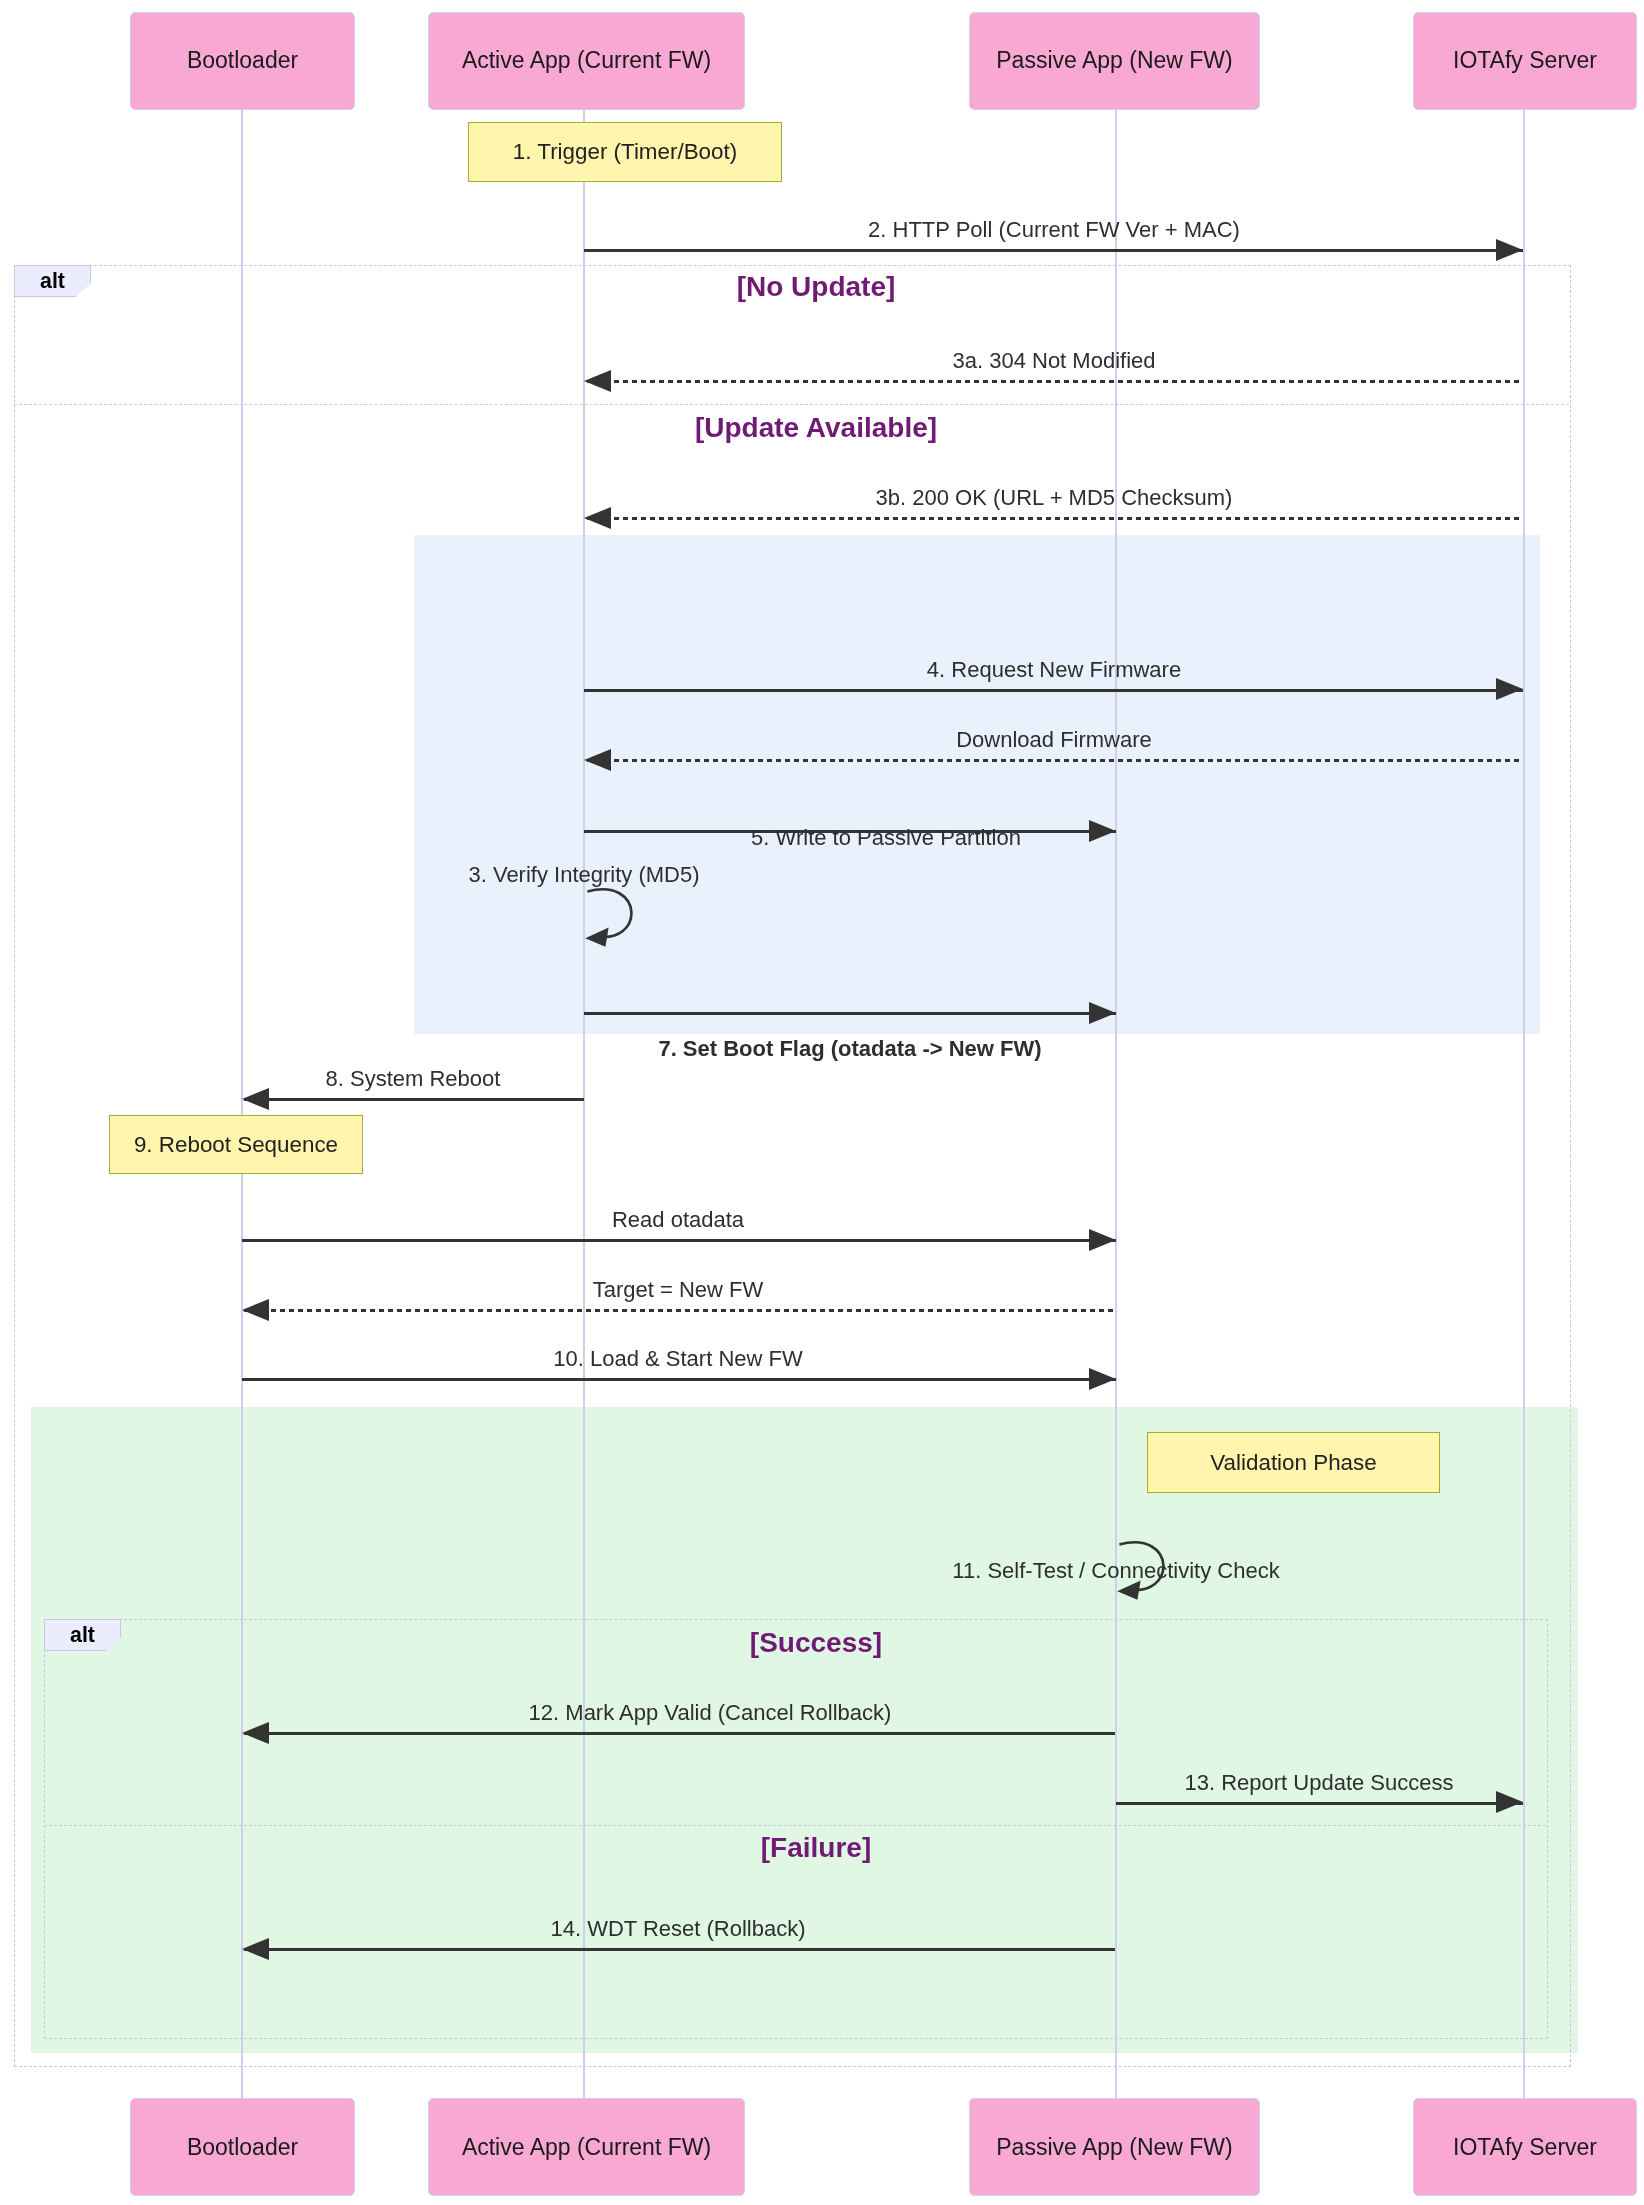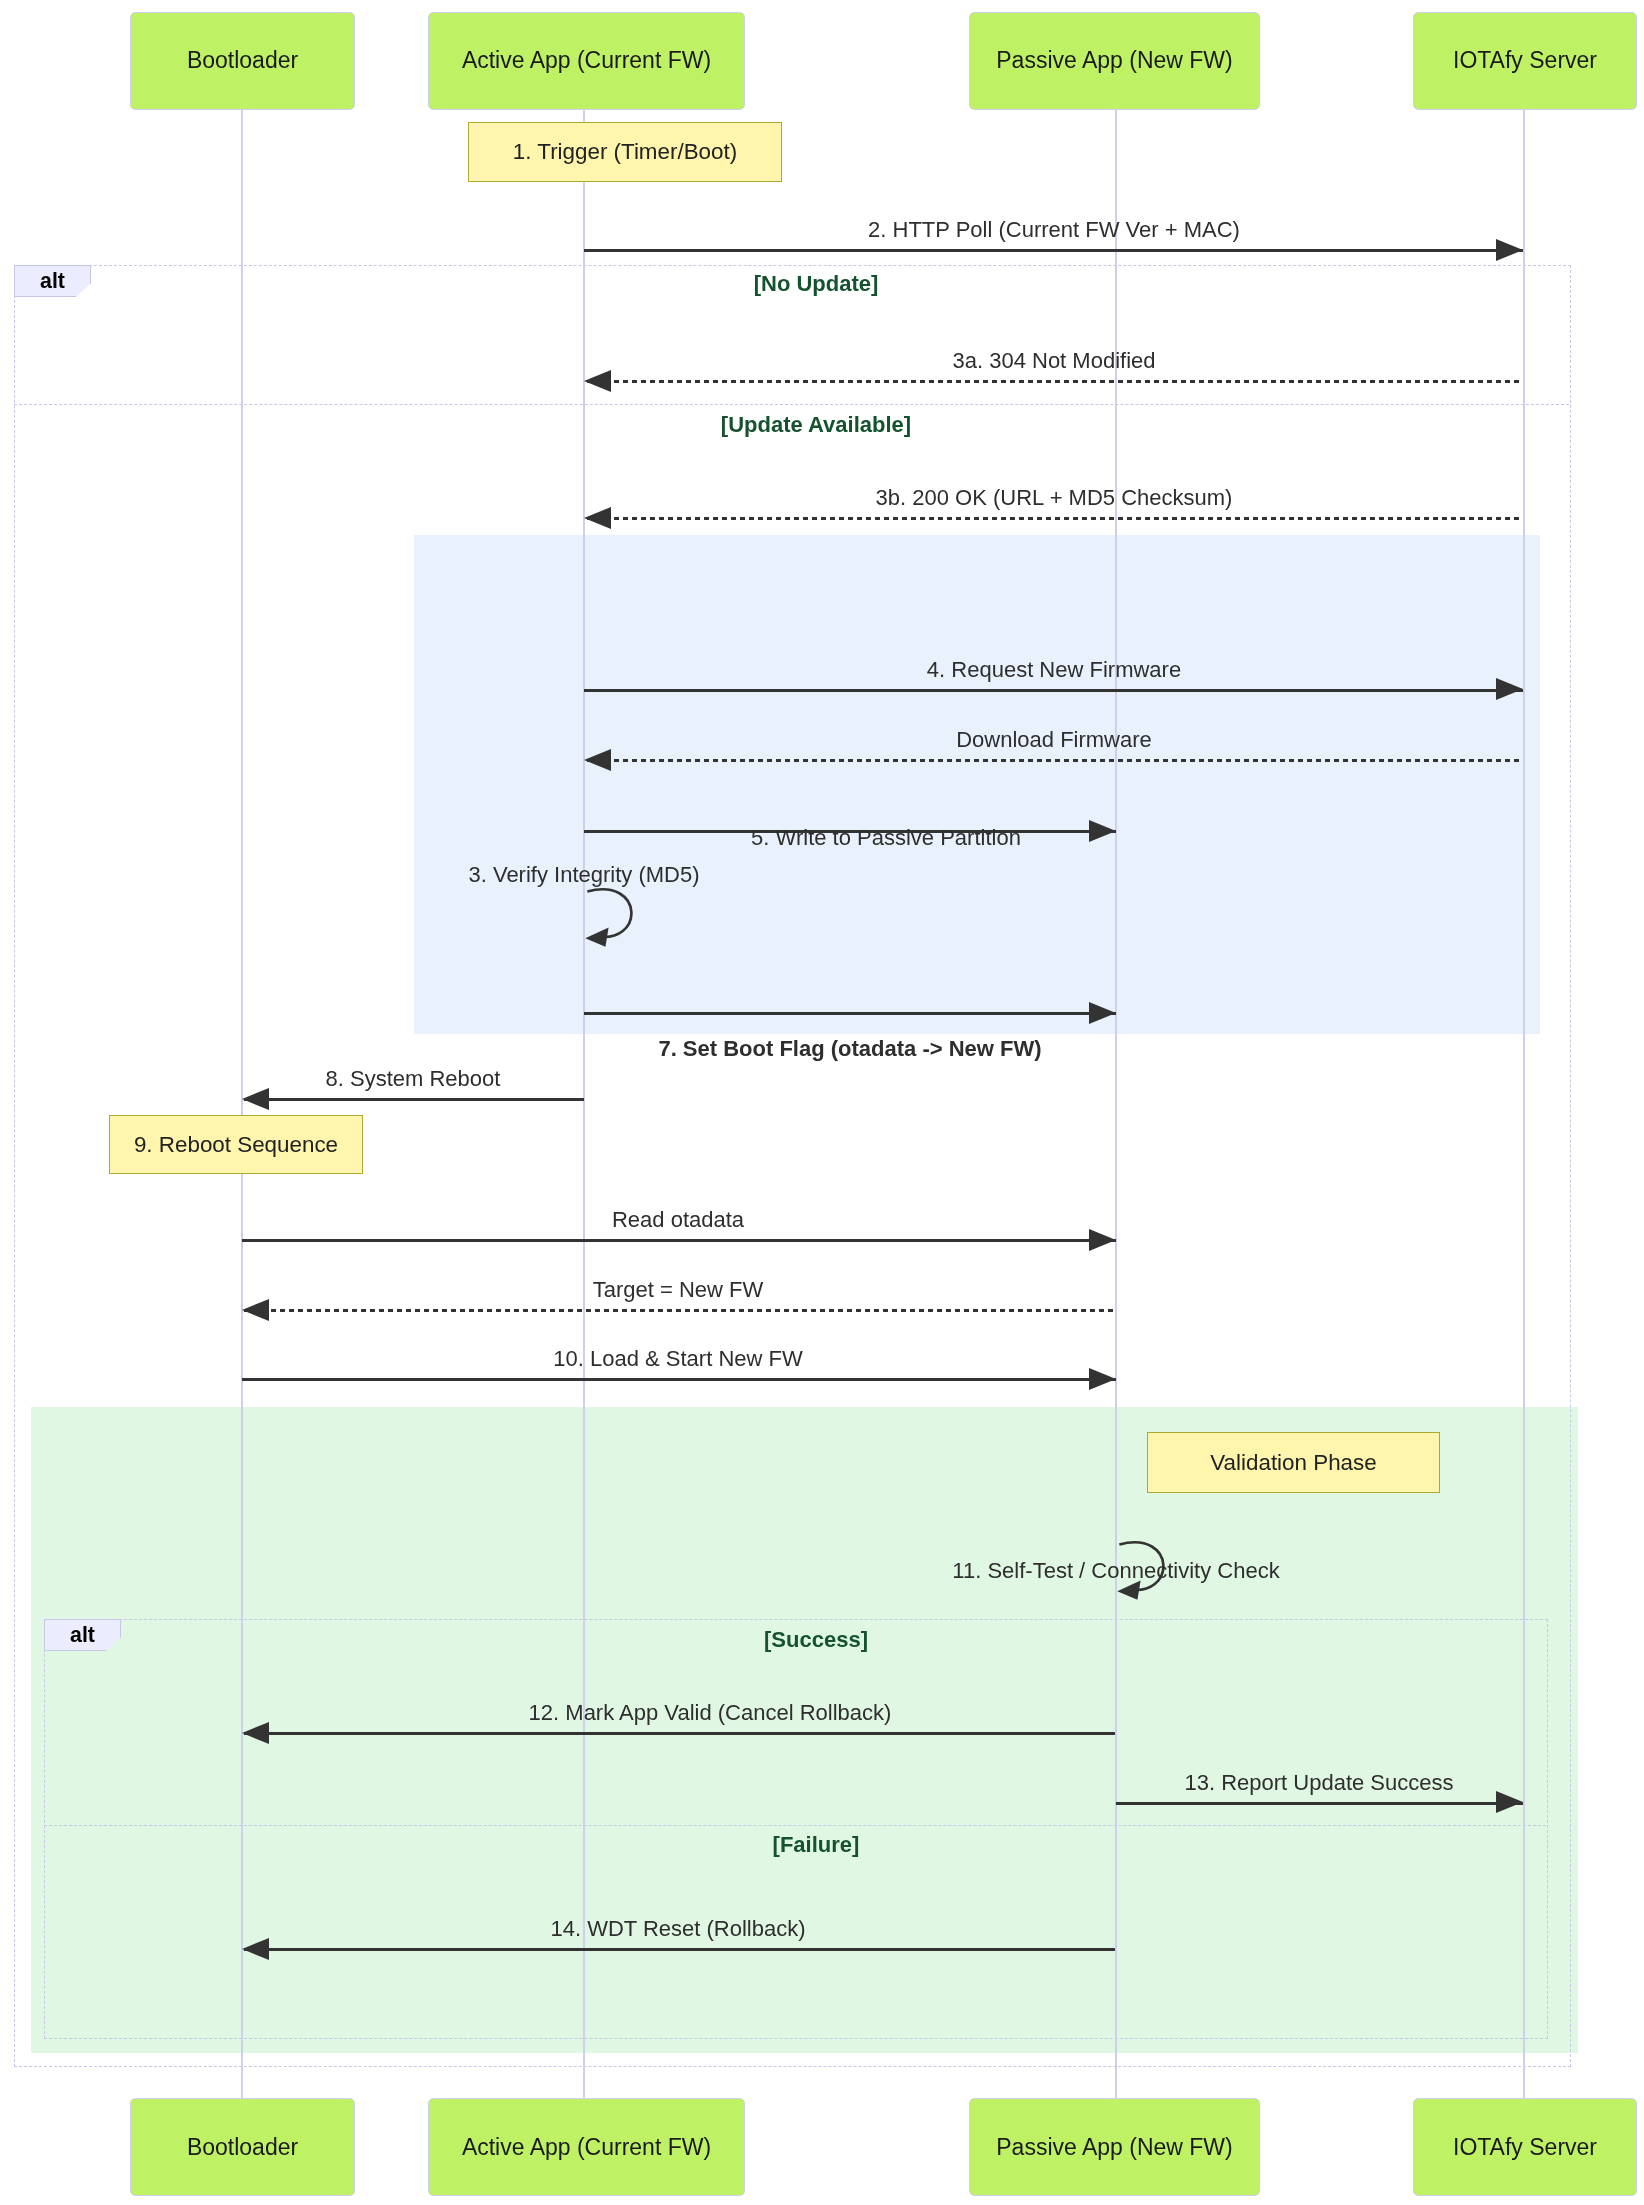--- a/index.html
+++ b/index.html
@@ -8,23 +8,23 @@
   .bgrect{position:absolute;z-index:1;}
   .bg-blue{background:#E8F1FC;}
   .bg-green{background:#E0F7E4;}
   .frame{position:absolute;z-index:2;border:1.6px dashed #C7C7E8;}
   .frame-label{position:absolute;z-index:6;background:#ECECFF;border:1.1px solid #C7C7E8;
         clip-path:polygon(0 0,100% 0,100% 58%,80% 100%,0 100%);
         display:flex;align-items:center;justify-content:center;
         font-size:21.3px;font-weight:bold;color:#000;}
   .divider{position:absolute;z-index:2;border-top:1.6px dashed #C7C7E8;height:0;}
   .cond{position:absolute;z-index:5;transform:translateX(-50%);white-space:nowrap;
-        font-size:22px;font-weight:600;color:#14532d;}
+        font-size:28px;font-weight:600;color:#701a75;}
   .lifeline{position:absolute;z-index:3;width:1.6px;top:108px;height:1990px;background:#CFCFEC;}
-  .actor-box{position:absolute;z-index:7;background:#bef264;border:1.1px solid #CFCFEE;border-radius:5.3px;
+  .actor-box{position:absolute;z-index:7;background:#f9a8d4;border:1.1px solid #CFCFEE;border-radius:5.3px;
         display:flex;align-items:center;justify-content:center;text-align:center;
         font-size:23px;font-weight:500;color:#1a1a1a;}
   .actor-top{top:11.7px;height:96px;}
   .actor-bottom{top:2098px;height:96px;}
   .note{position:absolute;z-index:6;background:#FFF5AD;border:1.6px solid #AAAA33;
         display:flex;align-items:center;justify-content:center;text-align:center;
         font-size:22.4px;color:#222;white-space:nowrap;}
   .msg-label{position:absolute;z-index:5;transform:translateX(-50%);white-space:nowrap;
         font-size:22px;color:#2e2e2e;}
   .msg-line{position:absolute;z-index:4;height:2.7px;background:#333333;}

